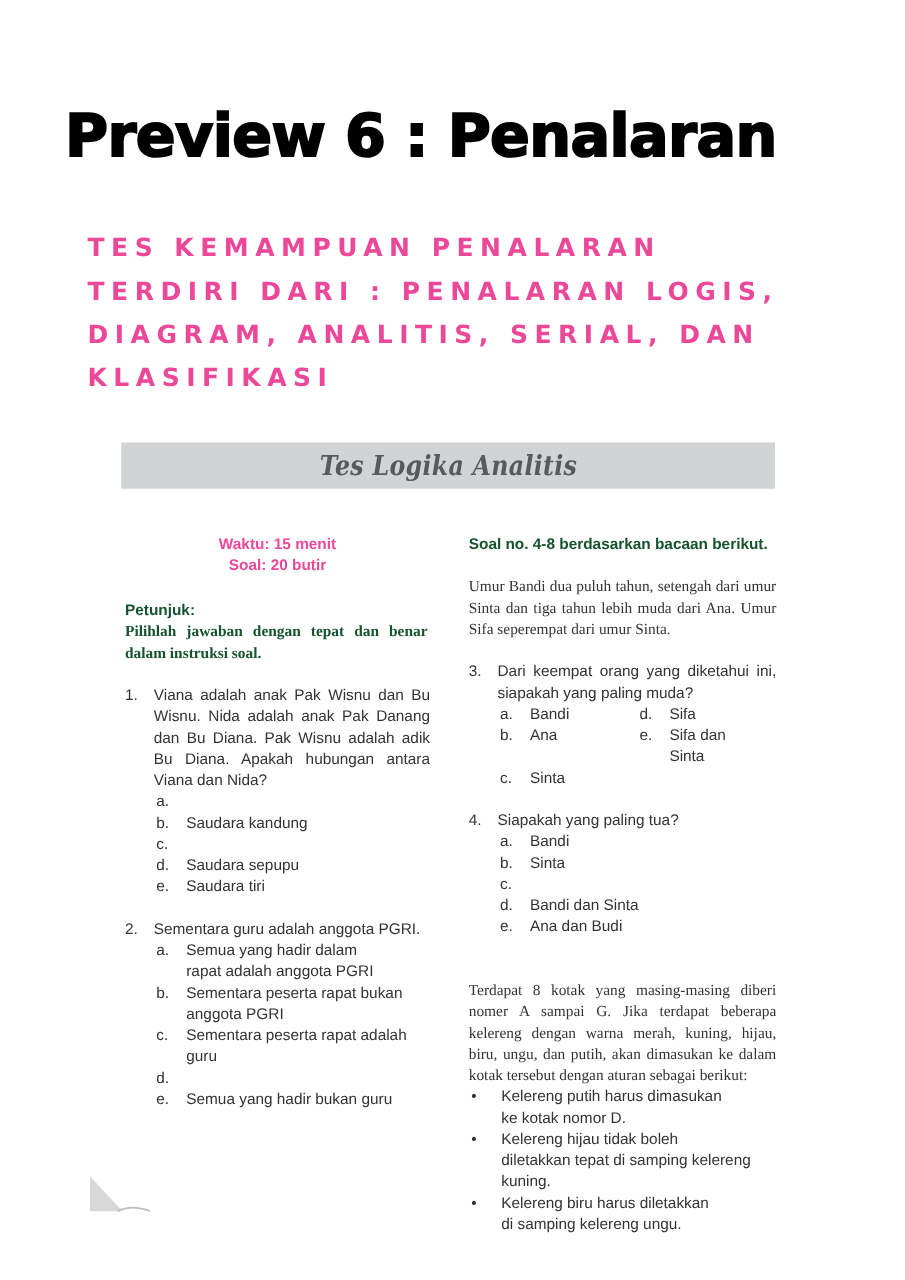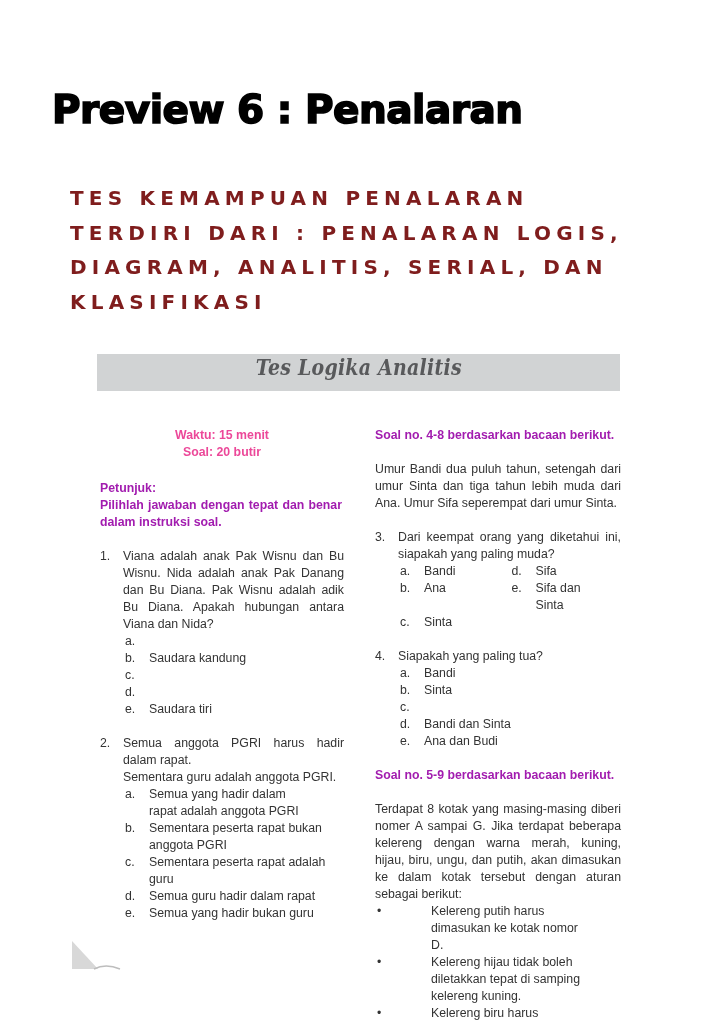--- a/index.html
+++ b/index.html
@@ -3,66 +3,66 @@
 <meta charset="utf-8">
 <style>
   html, body { margin: 0; padding: 0; background: #ffffff; }
   body {
     width: 724px; height: 1024px; position: relative; overflow: hidden;
     font-family: "Liberation Sans", sans-serif; color: #000;
   }
   .page-title {
     position: absolute; left: 52px; top: 80px;
     font-family: "DejaVu Sans", sans-serif; font-weight: 900;
-    font-size: 39px; line-height: 60px; letter-spacing: -0.5px;
+    font-size: 47px; line-height: 60px; letter-spacing: -0.5px;
     color: #000; white-space: nowrap;
     -webkit-text-stroke: 1.6px #000;
   }
   .subtitle {
     position: absolute; left: 70px; top: 181px; width: 640px;
     font-family: "DejaVu Sans", sans-serif; font-weight: bold;
     font-size: 20px; line-height: 34.5px; letter-spacing: 5.2px;
-    color: #7f1d1d;
+    color: #ec4899;
   }
   .subtitle .line { display: block; white-space: nowrap; }
 
   .scan {
     position: absolute; left: 0; top: 340px; width: 724px; height: 684px;
   }
   .banner {
     position: absolute; left: 97px; top: 14px; width: 523px; height: 37px;
     background: #d1d3d4;
-    display: flex; align-items: flex-start; justify-content: center;
+    display: flex; align-items: center; justify-content: center;
   }
   .banner-text {
     font-family: "DejaVu Serif", serif; font-style: italic; font-weight: bold;
     font-size: 22px; color: #58595b; letter-spacing: 0.3px;
     transform: scaleX(0.86);
   }
 
   .col { position: absolute; font-family: "Liberation Sans", sans-serif; font-size: 12.3px; color: #333; line-height: 17px; }
   .col-left { left: 100px; top: 87px; width: 244px; }
   .col-right { left: 375px; top: 87px; width: 246px; }
 
   .center-bold { text-align: center; font-weight: bold; color: #ec4899; }
-  .bold { font-weight: bold; color: #a21caf; }
-  .justify { text-align: justify; }
+  .bold { font-weight: bold; color: #14532d; }
+  .justify { text-align: justify; font-family: Liberation Serif, serif; }
 
   .q { display: flex; }
   .q-num { width: 23px; flex: none; }
   .q-body { flex: 1; }
   .q-text { text-align: justify; }
   .opt { display: flex; }
   .opt-letter { width: 24px; flex: none; margin-left: 2px; }
   .opt-text { flex: 1; }
 
   .opts-grid { display: grid; grid-template-columns: 1fr 1fr; }
   .bul { display: flex; }
   .bul-dot { width: 24px; flex: none; padding-left: 2px; }
-  .bul-text { flex: 1; margin-left: 30px; }
+  .bul-text { flex: 1; }
 
   .curl {
     position: absolute; left: 72px; top: 601px; width: 50px; height: 30px;
   }
 </style>
 </head>
 <body>
 
 <div class="page-title">Preview 6 : Penalaran</div>
 
@@ -95,50 +95,49 @@
           </div>
         <div class="opt">
             <span class="opt-letter">b.</span>
             <span class="opt-text">Saudara kandung</span>
           </div>
         <div class="opt">
             <span class="opt-letter">c.</span>
           </div>
         <div class="opt">
             <span class="opt-letter">d.</span>
+            <span class="opt-text">Saudara sepupu</span>
           </div>
         <div class="opt">
             <span class="opt-letter">e.</span>
             <span class="opt-text">Saudara tiri</span>
           </div>
       </div>
     </div>
 
     <div style="height:17px"></div>
 
     <div class="q">
       <div class="q-num">2.</div>
       <div class="q-body">
-        <div class="q-text">Semua anggota PGRI harus hadir dalam rapat.</div>
         <div>Sementara guru adalah anggota PGRI.</div>
         <div class="opt">
             <span class="opt-letter">a.</span>
             <span class="opt-text" style="padding-right:40px">Semua yang hadir dalam rapat adalah anggota PGRI</span>
           </div>
         <div class="opt">
             <span class="opt-letter">b.</span>
             <span class="opt-text" style="padding-right:20px">Sementara peserta rapat bukan anggota PGRI</span>
           </div>
         <div class="opt">
             <span class="opt-letter">c.</span>
             <span class="opt-text" style="padding-right:10px">Sementara peserta rapat adalah guru</span>
           </div>
         <div class="opt">
             <span class="opt-letter">d.</span>
-            <span class="opt-text">Semua guru hadir dalam rapat</span>
           </div>
         <div class="opt">
             <span class="opt-letter">e.</span>
             <span class="opt-text">Semua yang hadir bukan guru</span>
           </div>
       </div>
     </div>
   </div>
 
   <div class="col col-right">
@@ -198,21 +197,20 @@
             <span class="opt-text">Bandi dan Sinta</span>
           </div>
         <div class="opt">
             <span class="opt-letter">e.</span>
             <span class="opt-text">Ana dan Budi</span>
           </div>
       </div>
     </div>
 
     <div style="height:17px"></div>
-    <div class="bold">Soal no. 5-9 berdasarkan bacaan berikut.</div>
     <div style="height:17px"></div>
     <div class="justify">Terdapat 8 kotak yang masing-masing diberi nomer A sampai G. Jika terdapat beberapa kelereng dengan warna merah, kuning, hijau, biru, ungu, dan putih, akan dimasukan ke dalam kotak tersebut dengan aturan sebagai berikut:</div>
 
     <div class="bul">
         <span class="bul-dot">•</span>
         <span class="bul-text" style="padding-right:40px">Kelereng putih harus dimasukan ke kotak nomor D.</span>
       </div>
     <div class="bul">
         <span class="bul-dot">•</span>
         <span class="bul-text" style="padding-right:20px">Kelereng hijau tidak boleh diletakkan tepat di samping kelereng kuning.</span>

